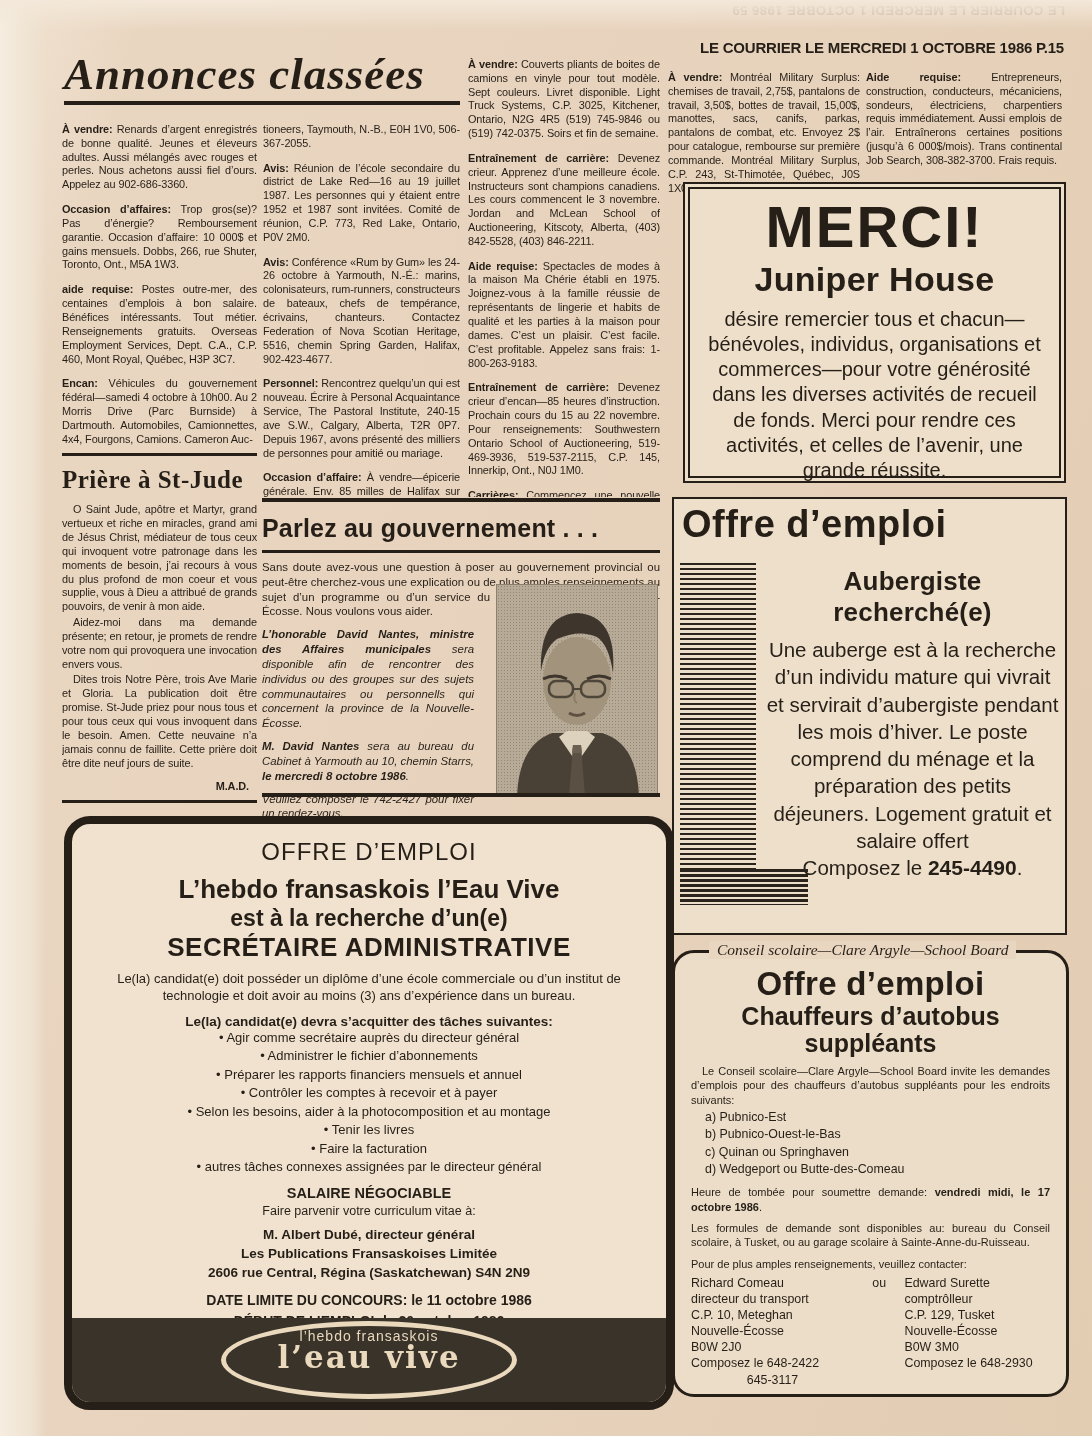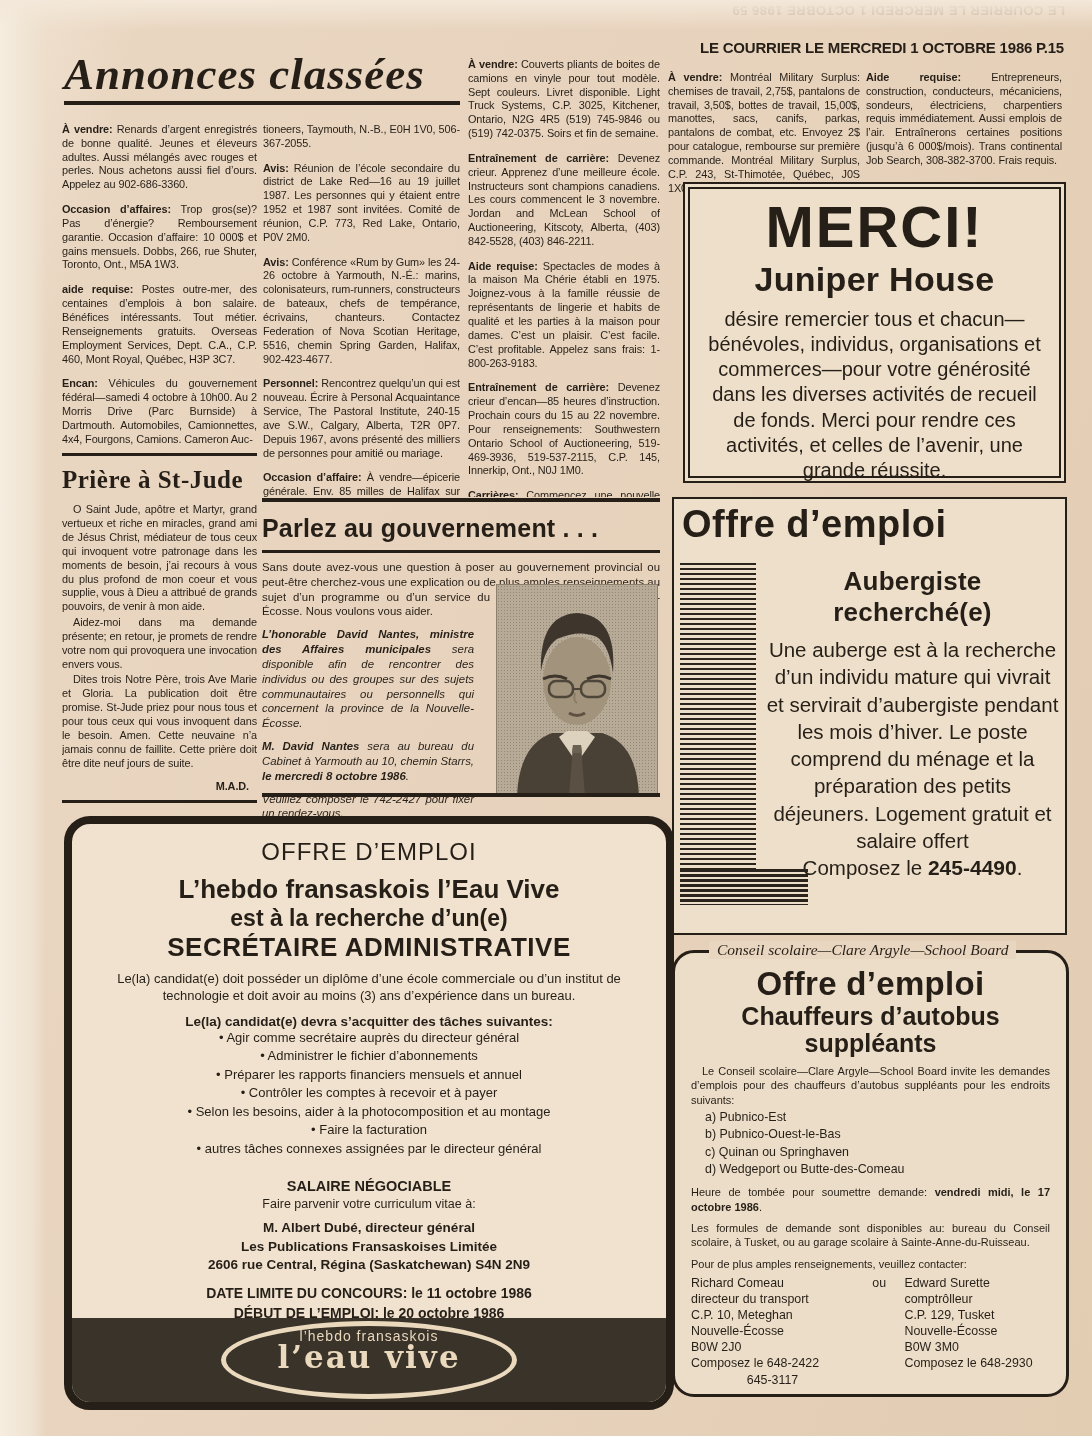--- a/index.html
+++ b/index.html
@@ -67,21 +67,21 @@
     border-radius:26px;background:#f0e2cf;overflow:hidden;}
   .ev{ text-align:center;}
   .ev .evhead{font-size:24px;letter-spacing:1px;margin-top:14px;}
   .ev .t1{font-size:26px;font-weight:800;margin-top:8px;}
   .ev .t2{font-size:23px;font-weight:800;}
   .ev .t3{font-size:26px;font-weight:800;letter-spacing:.5px;}
   .ev .intro{font-size:13px;line-height:1.3;margin:8px 40px 0;}
   .ev .tlabel{font-size:13.5px;font-weight:bold;margin-top:9px;}
   .ev .task{font-size:13px;font-weight:normal;line-height:1.42;}
   .ev .task::before{content:"•  ";}
-  .ev .salary{font-size:14.5px;font-weight:bold;margin-top:20px;}
+  .ev .salary{font-size:14.5px;font-weight:bold;margin-top:9px;}
   .ev .cv{font-size:12.5px;margin-top:3px;}
   .ev .addr{font-size:13.5px;font-weight:bold;line-height:1.38;margin-top:8px;}
   .ev .dates{font-size:14px;font-weight:bold;line-height:1.45;margin-top:8px;}
   .evband{position:absolute;left:0;right:0;bottom:0;height:84px;background:#3a332a;
     display:flex;align-items:center;justify-content:center;}
   .oval{width:286px;height:66px;border:5px solid #ead9bd;border-radius:50%;
     text-align:center;color:#ead9bd;padding-top:2px;}
   .oval .l1{font-size:14px;letter-spacing:1px;}
   .oval .l2{font-size:31px;font-weight:900;letter-spacing:2px;line-height:.9;
     font-family:"DejaVu Serif",serif;}
@@ -234,20 +234,21 @@
       <div class="t1">L’hebdo fransaskois l’Eau Vive</div>
       <div class="t2">est à la recherche d’un(e)</div>
       <div class="t3">SECRÉTAIRE ADMINISTRATIVE</div>
       <div class="intro">Le(la) candidat(e) doit posséder un diplôme d’une école commerciale ou d’un institut de technologie et doit avoir au moins (3) ans d’expérience dans un bureau.</div>
       <div class="tlabel">Le(la) candidat(e) devra s’acquitter des tâches suivantes:</div>
       <div class="task">Agir comme secrétaire auprès du directeur général</div>
       <div class="task">Administrer le fichier d’abonnements</div>
       <div class="task">Préparer les rapports financiers mensuels et annuel</div>
       <div class="task">Contrôler les comptes à recevoir et à payer</div>
       <div class="task">Selon les besoins, aider à la photocomposition et au montage</div>
+      <div class="task">Tenir les livres</div>
       <div class="task">Faire la facturation</div>
       <div class="task">autres tâches connexes assignées par le directeur général</div>
       <div class="salary">SALAIRE NÉGOCIABLE</div>
       <div class="cv">Faire parvenir votre curriculum vitae à:</div>
       <div class="addr">
         <span>M. Albert Dubé, directeur général</span><br>
         <span>Les Publications Fransaskoises Limitée</span><br>
         <span>2606 rue Central, Régina (Saskatchewan) S4N 2N9</span>
       </div>
       <div class="dates">

